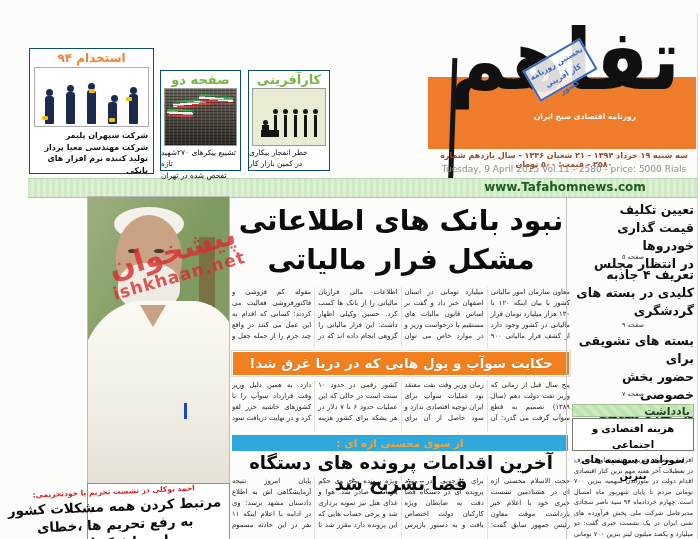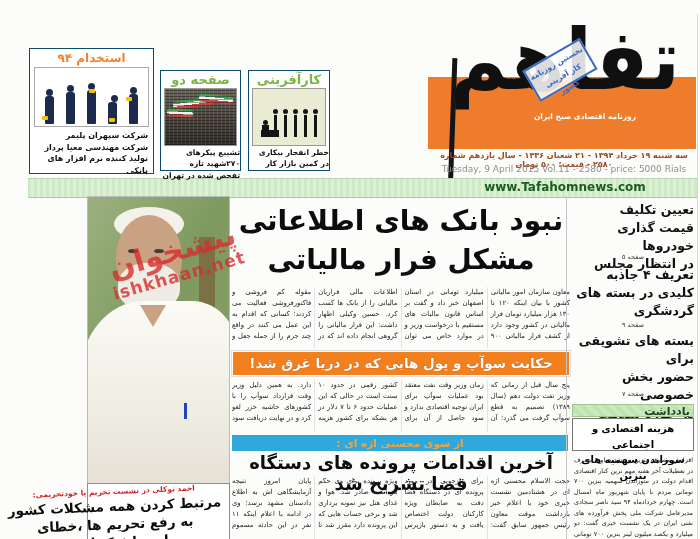--- a/index.html
+++ b/index.html
@@ -37,21 +37,21 @@
   .adbox1 .cap{font-size:8px;font-weight:bold;text-align:right;padding:1px 5px 0 0;line-height:1.45;color:#111;}
   .adbox2{left:160px;top:70px;width:79px;height:99px;}
   .adbox2 .adtitle,.adbox3 .adtitle{color:#7cb544;font-size:13px;margin-top:1px;}
   .crowd{margin:1px 3px;height:56px;border:1px solid #999;position:relative;overflow:hidden;
     background:linear-gradient(180deg,#6b655c 0%,#4c463f 55%,#302c28 100%);}
   .crowd::after{content:"";position:absolute;inset:0;
     background:repeating-linear-gradient(0deg,rgba(0,0,0,.35) 0 1px,transparent 1px 3px),
                repeating-linear-gradient(90deg,rgba(255,255,255,.12) 0 1px,transparent 1px 4px);}
   .coffin{position:absolute;height:8px;border-radius:2px;
     background:linear-gradient(180deg,#3e9e4f 33%,#f2f2f2 33% 66%,#c4403e 66%);}
-  .adbox2 .cap,.adbox3 .cap{font-size:7.5px;font-weight:bold;text-align:right;line-height:1.5;color:#111;margin-top:1px;}
+  .adbox2 .cap,.adbox3 .cap{font-size:7.5px;font-weight:normal;text-align:left;line-height:1.5;color:#111;margin-top:1px;}
   .adbox3{left:248px;top:70px;width:80px;height:99px;}
   .queue{margin:1px 3px;height:56px;border:1px solid #999;background:#e9ecd2;position:relative;overflow:hidden;}
   .q-person{position:absolute;bottom:8px;width:3px;height:22px;background:#141414;}
   .q-person::before{content:"";position:absolute;top:-6px;left:-1px;width:5px;height:5px;border-radius:50%;background:#141414;}
   .desk{position:absolute;bottom:8px;left:8px;width:18px;height:7px;background:#141414;}
   .desk::before{content:"";position:absolute;top:-10px;left:2px;width:5px;height:5px;border-radius:50%;background:#141414;}
   .desk::after{content:"";position:absolute;top:-5px;left:1px;width:7px;height:5px;background:#141414;}
   
   .photo{left:87px;top:196px;width:141px;height:287px;overflow:hidden;border:1px solid #bbb;
     background:linear-gradient(120deg,#9cb07f 0%,#7e9a60 45%,#8aa06c 100%);}

